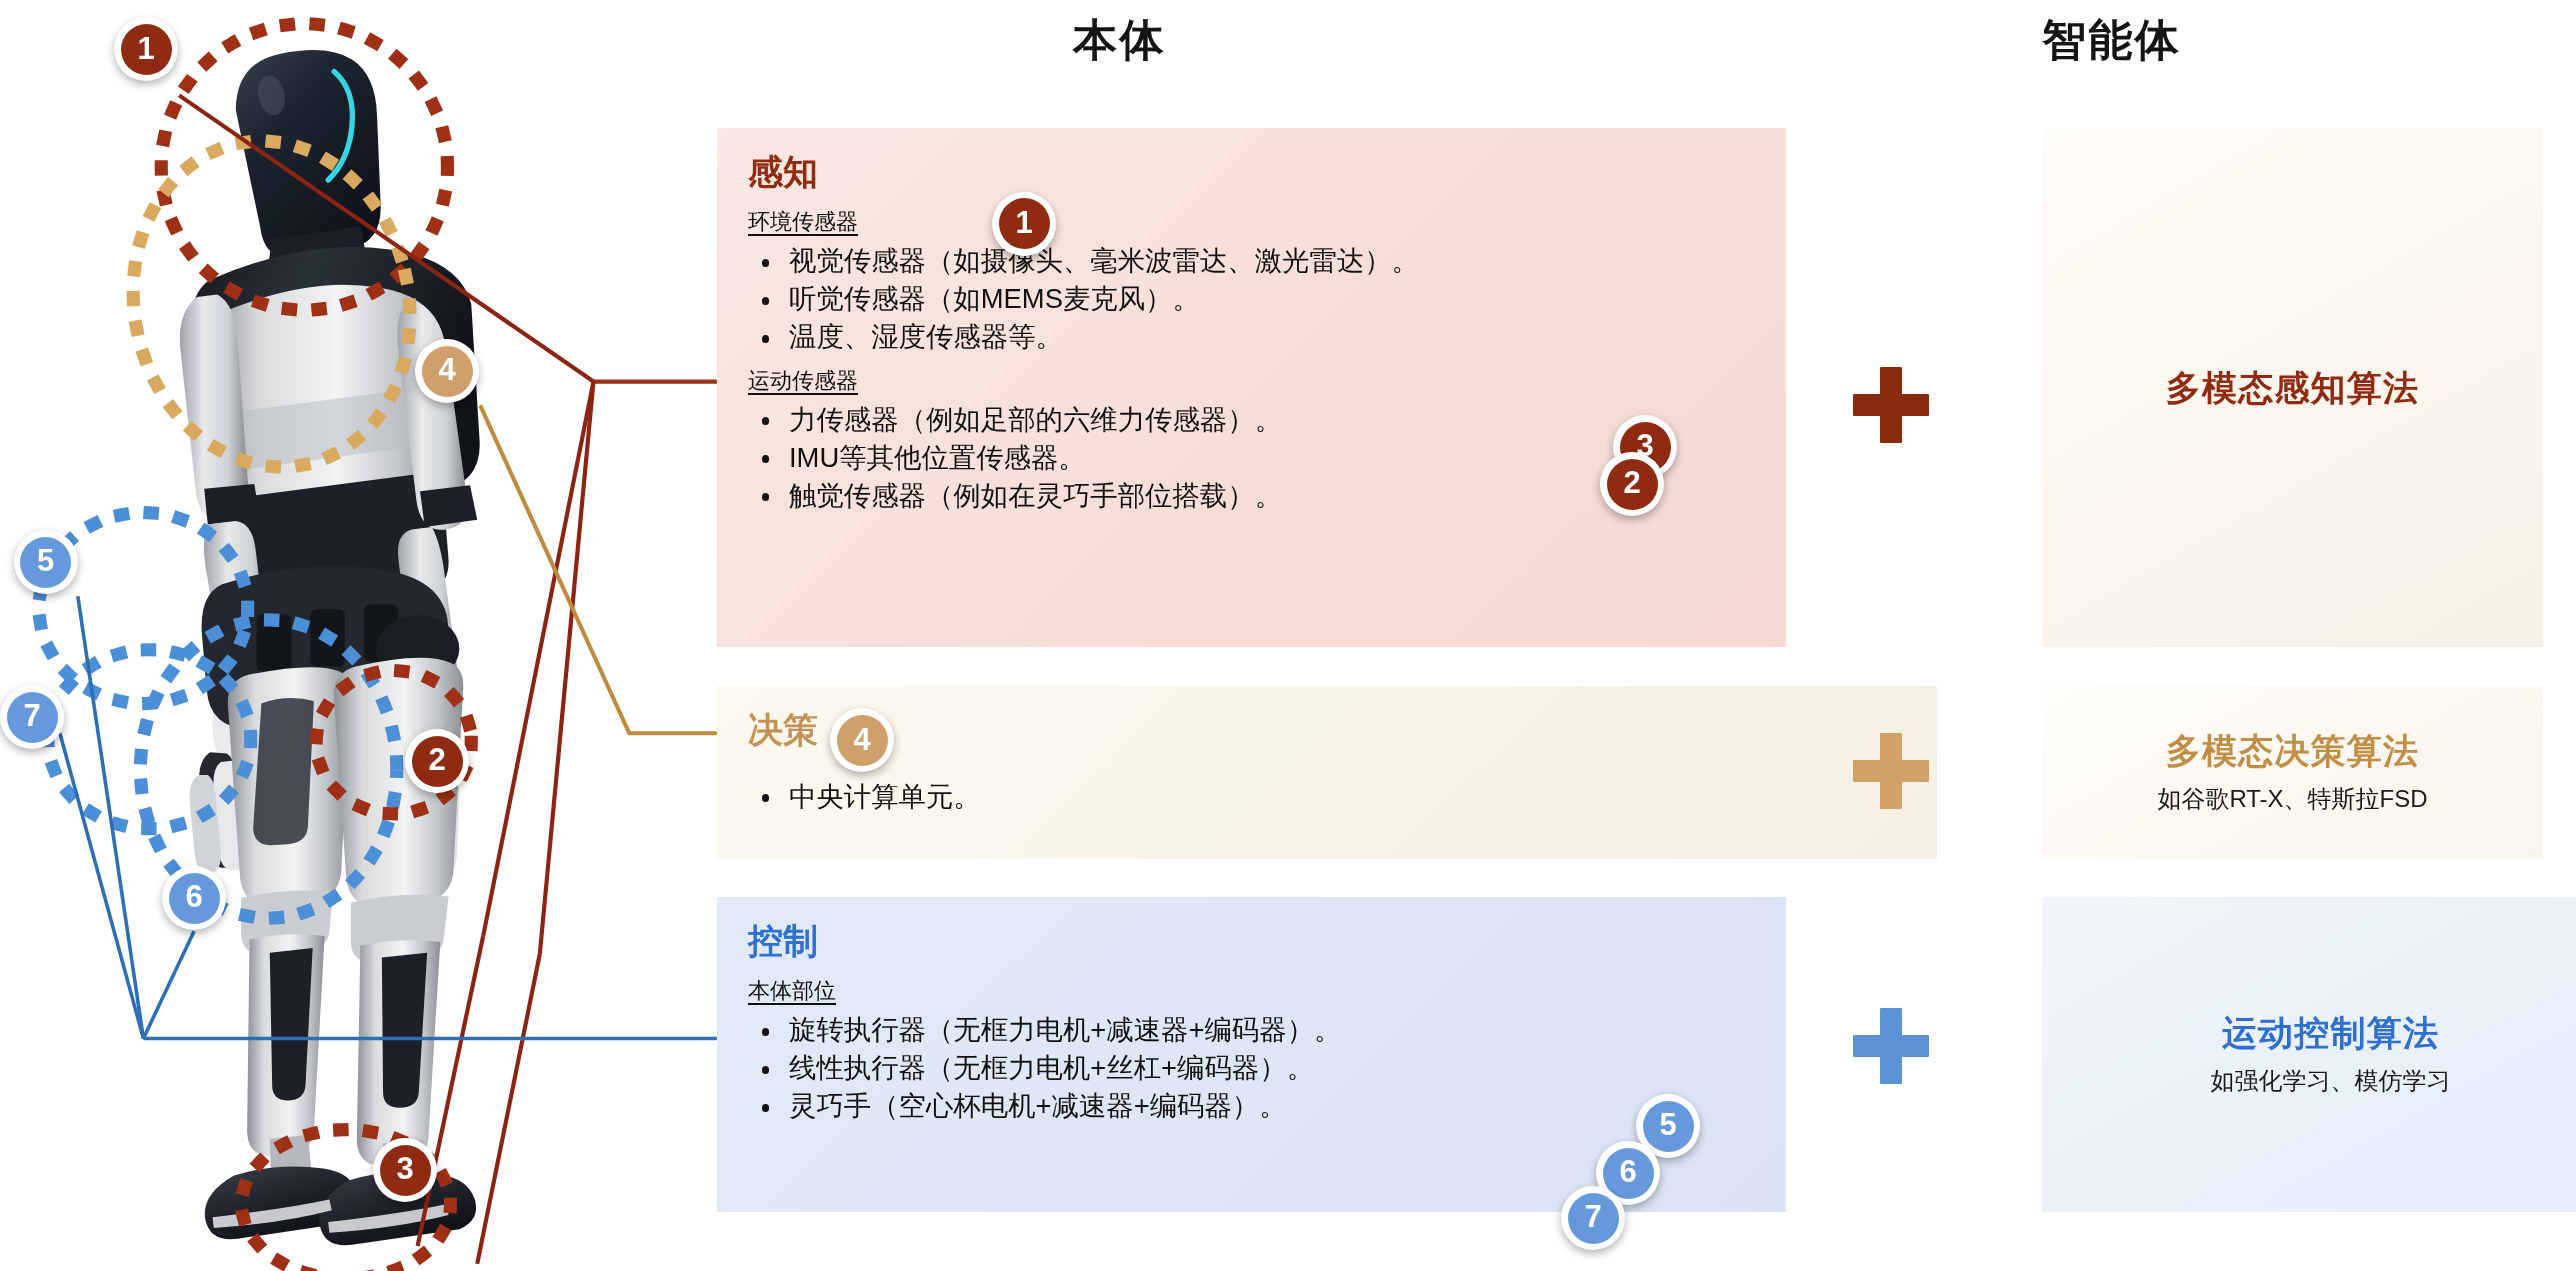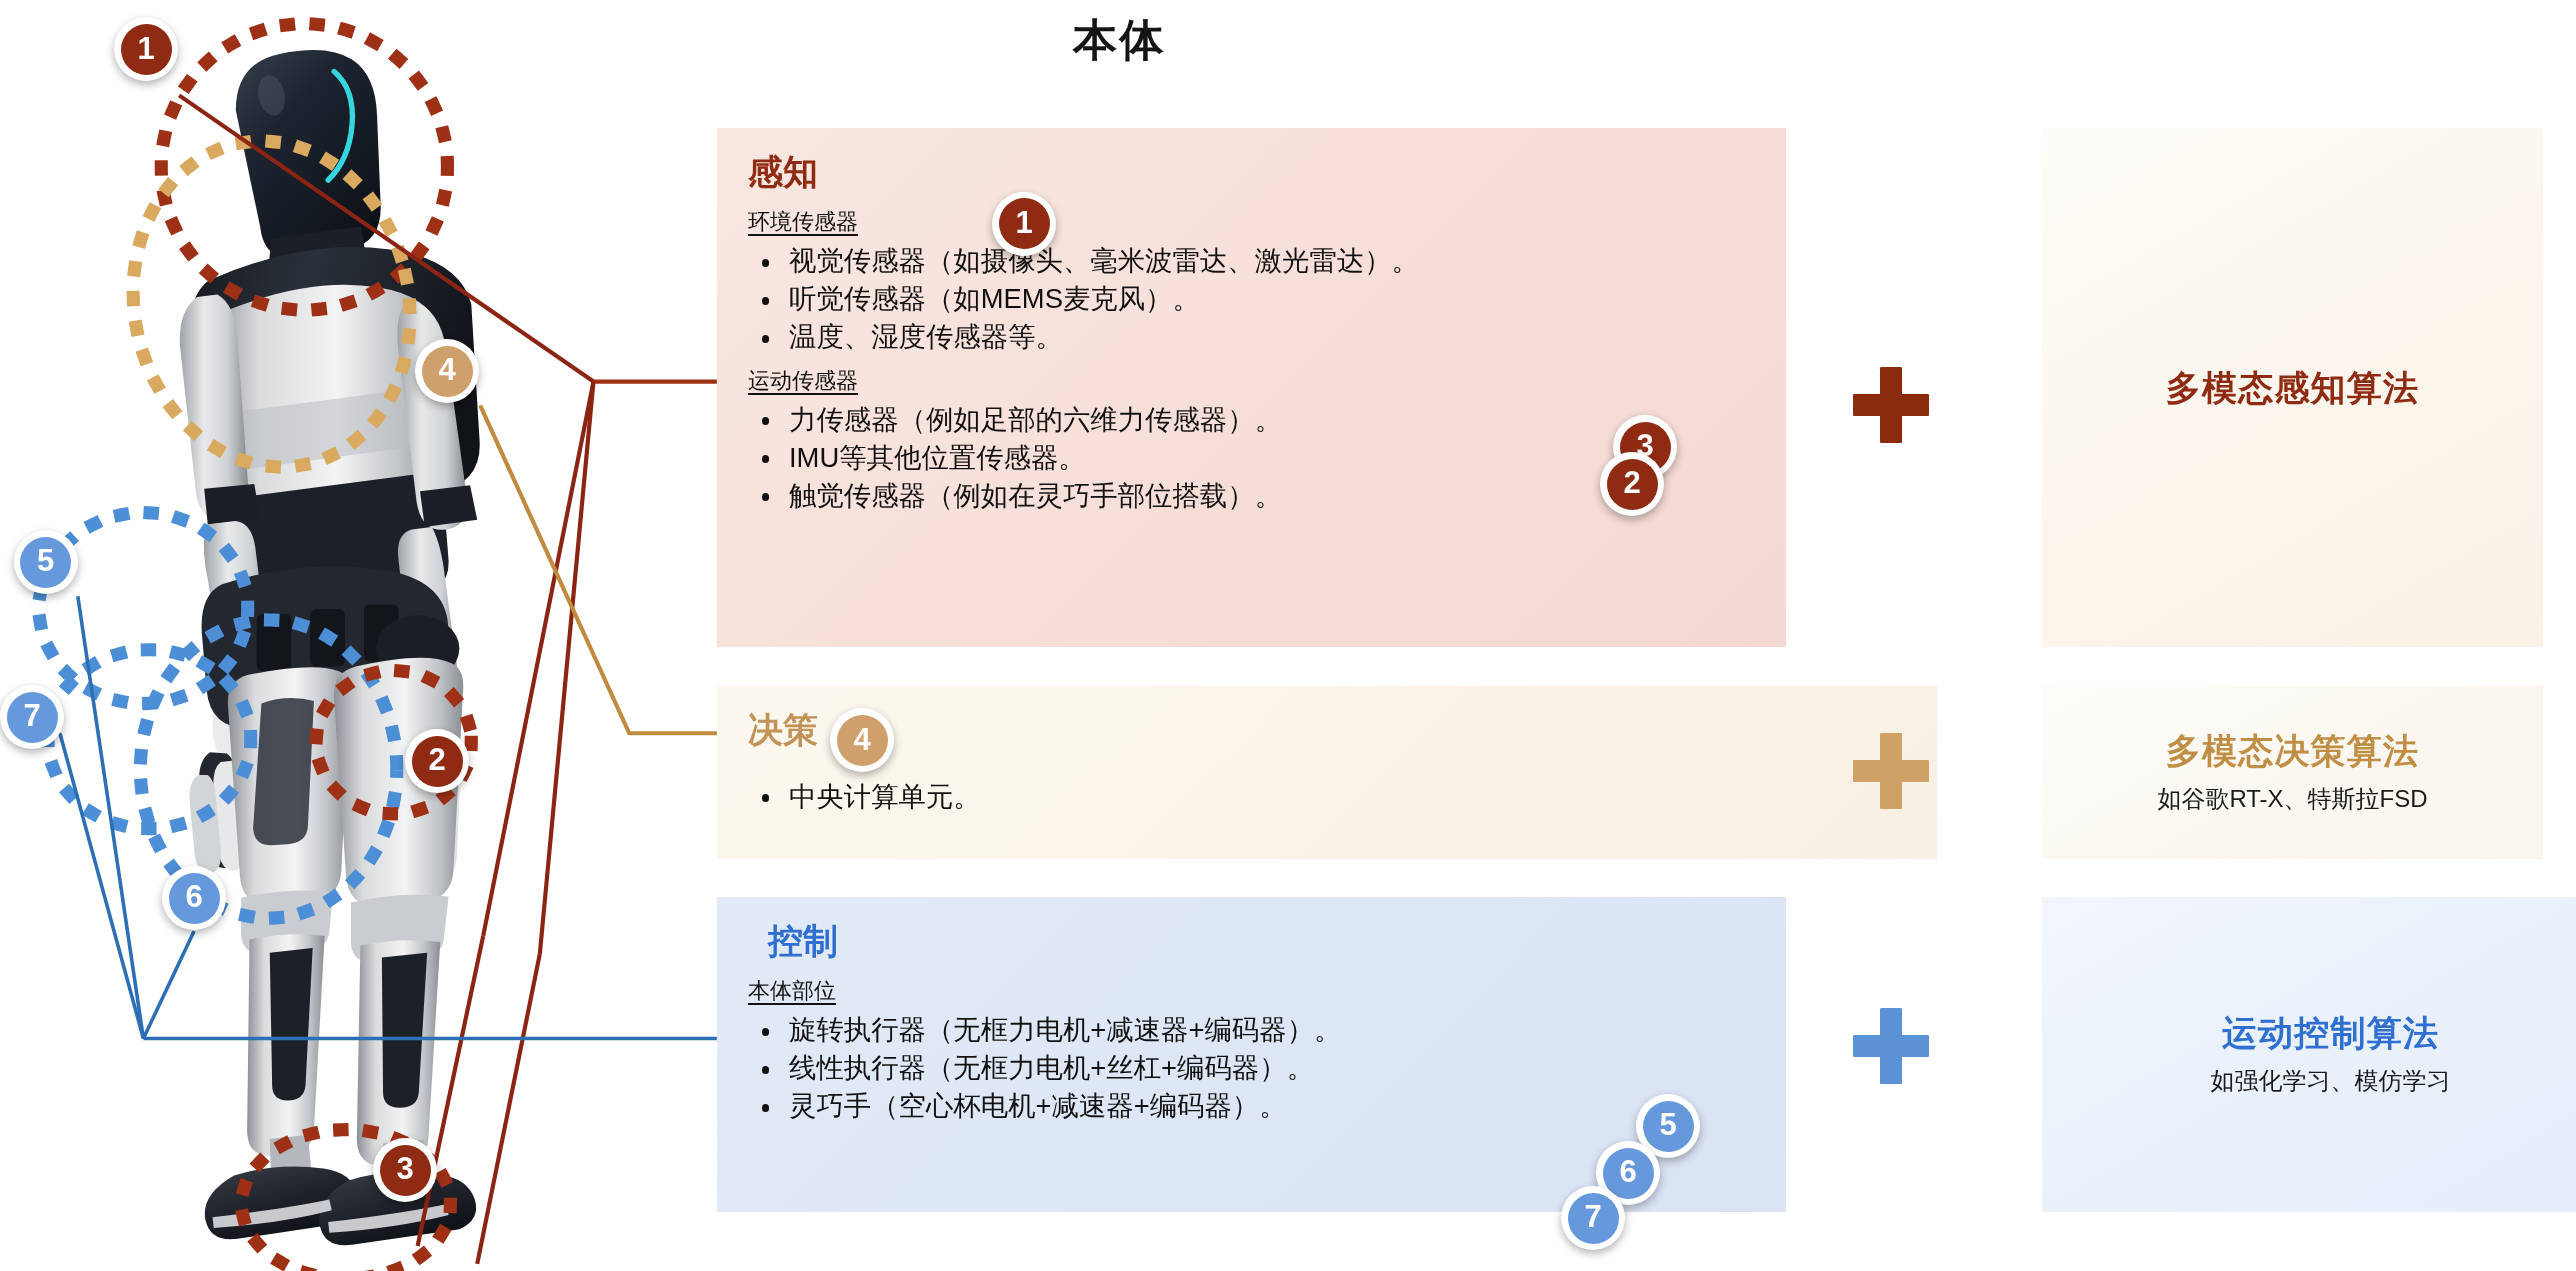--- a/index.html
+++ b/index.html
@@ -89,21 +89,21 @@
   .panel-title{
     font-size:35px;
     font-weight:bold;
     line-height:1.05;
     margin:0 0 8.3px 0;
     display:inline-block;
     vertical-align:middle;
   }
   #panel-perception .panel-title{ color:#8F2B12; }
   #panel-decision  .panel-title{ color:#C39256; }
-  #panel-control   .panel-title{ color:#2E6FD0;margin-left:20px; }
+  #panel-control   .panel-title{ color:#2E6FD0; }
 
   .sub-head{
     font-size:22px;
     color:#111111;
     font-weight:normal;
     text-decoration:underline;
     text-underline-offset:4.8px;
     margin:8.3px 0 3.6px 0;
     display:inline-block;
   }
@@ -179,20 +179,21 @@
     margin-top:10.7px;
     white-space:nowrap;
   }
 </style>
 </head>
 <body>
 
 <div id="stage">
 
   <div class="col-title" id="title-body">本体</div>
+  <div class="col-title" id="title-agent">智能体</div>
 
   <div id="robot-wrap">
     <svg width="716" height="1271" viewBox="0 0 1200 2132" xmlns="http://www.w3.org/2000/svg">
       <defs>
         <linearGradient id="gMetal" x1="0" y1="0" x2="1" y2="0">
           <stop offset="0%" stop-color="#8d9096"></stop>
           <stop offset="22%" stop-color="#d9dbdd"></stop>
           <stop offset="55%" stop-color="#f2f3f4"></stop>
           <stop offset="80%" stop-color="#c3c6ca"></stop>
           <stop offset="100%" stop-color="#8b8e93"></stop>

